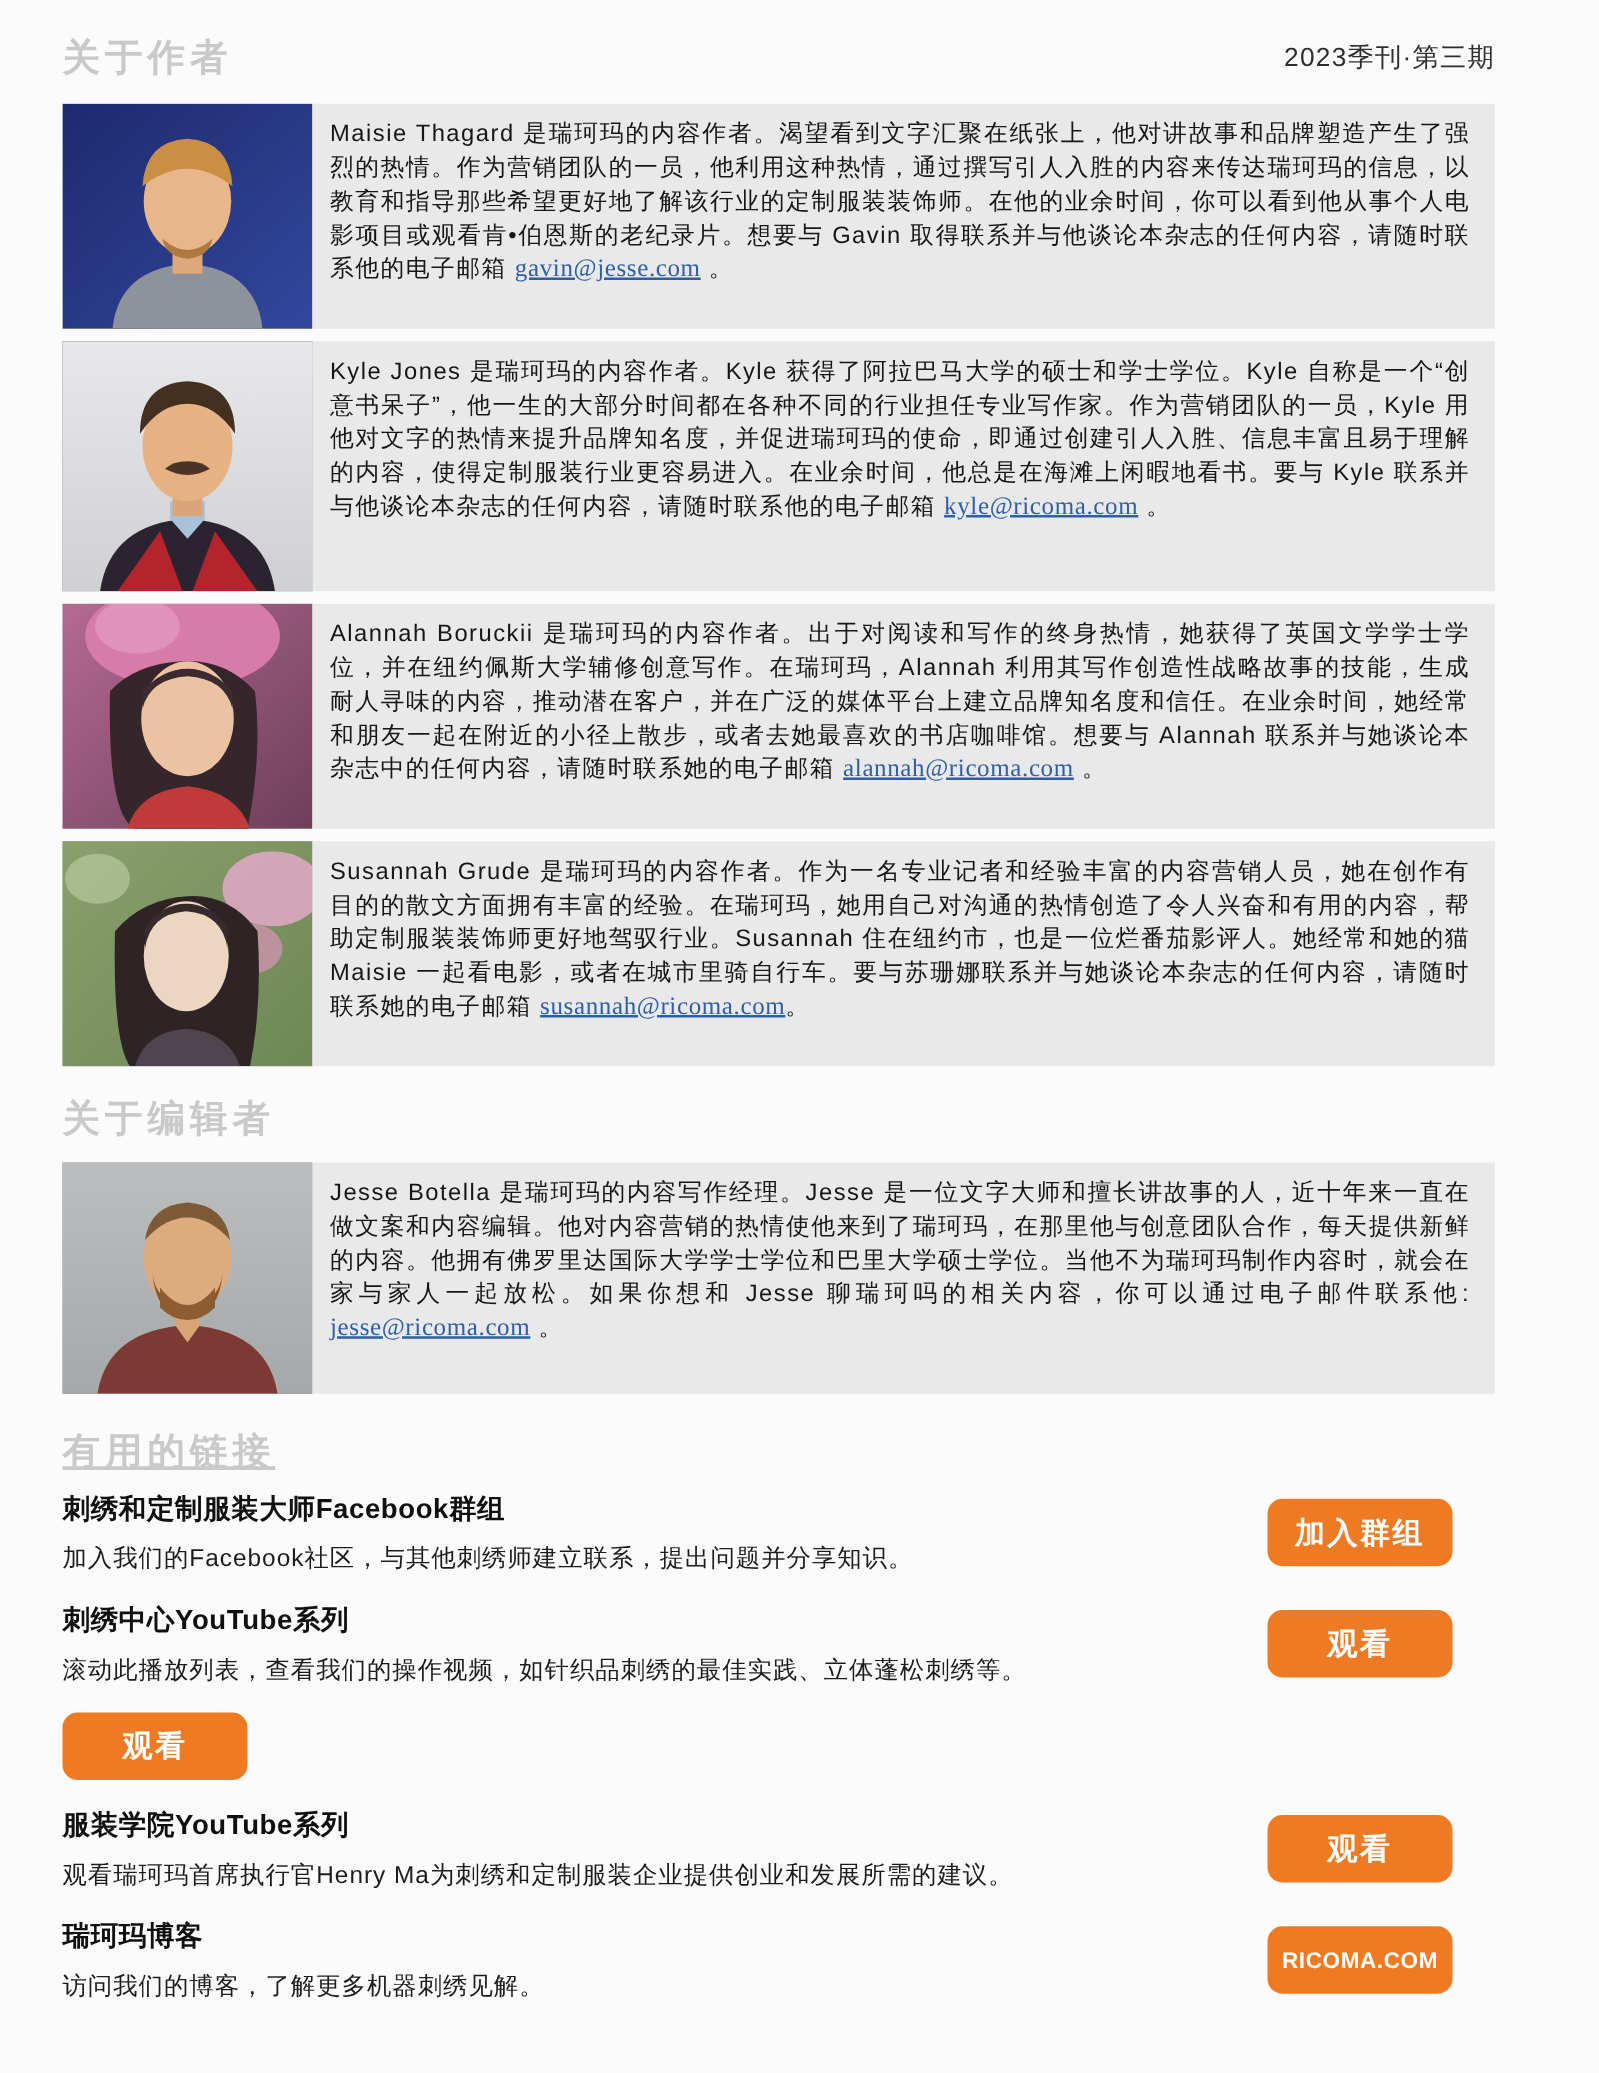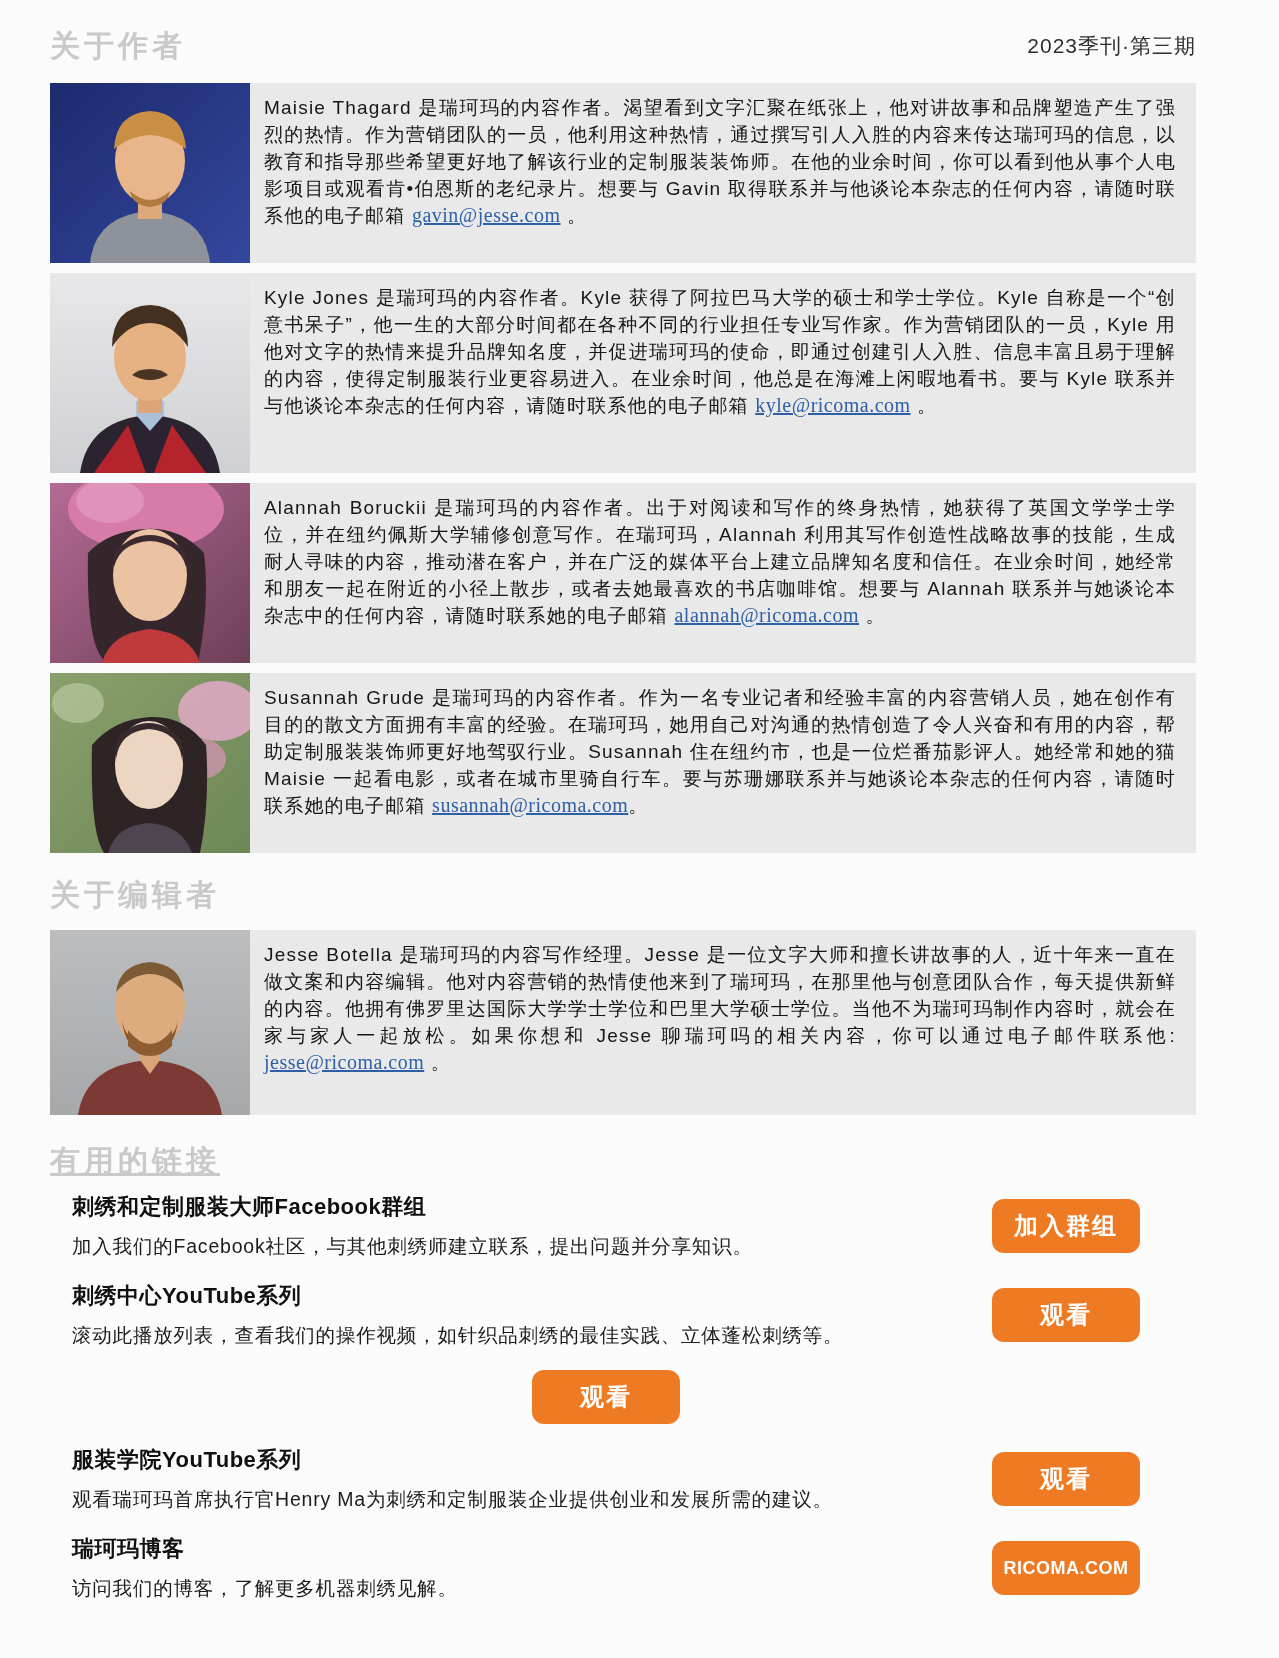--- a/index.html
+++ b/index.html
@@ -30,21 +30,21 @@
   .email {
     font-family:"Liberation Serif","DejaVu Serif",serif;
     font-size:20px; color:#2d5fa8; text-decoration:underline;
     letter-spacing:0.5px; cursor:pointer;
   }
 
   .mid-heading { margin:22px 0 14px 0; }
   .links-heading { margin:26px 0 10px 0;text-decoration:underline; }
 
   
-  .link-row { display:flex; align-items:center; justify-content:center; margin-bottom:21px; }
+  .link-row { display:flex; align-items:center; justify-content:space-between; margin-bottom:21px; }
   .link-info { width:920px; }
   .link-title { font-size:22px; font-weight:bold; color:#101010; letter-spacing:0.5px; margin-bottom:11px; }
   .link-desc { font-size:19.5px; color:#1c1c1c; letter-spacing:0.8px; }
   .btn {
     width:148px; height:54px; margin-right:34px;
     background:#ee7b23; color:#ffffff; border:none; border-radius:12px;
     display:flex; align-items:center; justify-content:center;
     font-family:"Liberation Sans","DejaVu Sans",sans-serif;
     font-size:24px; font-weight:bold; letter-spacing:2px; cursor:pointer;
   }

